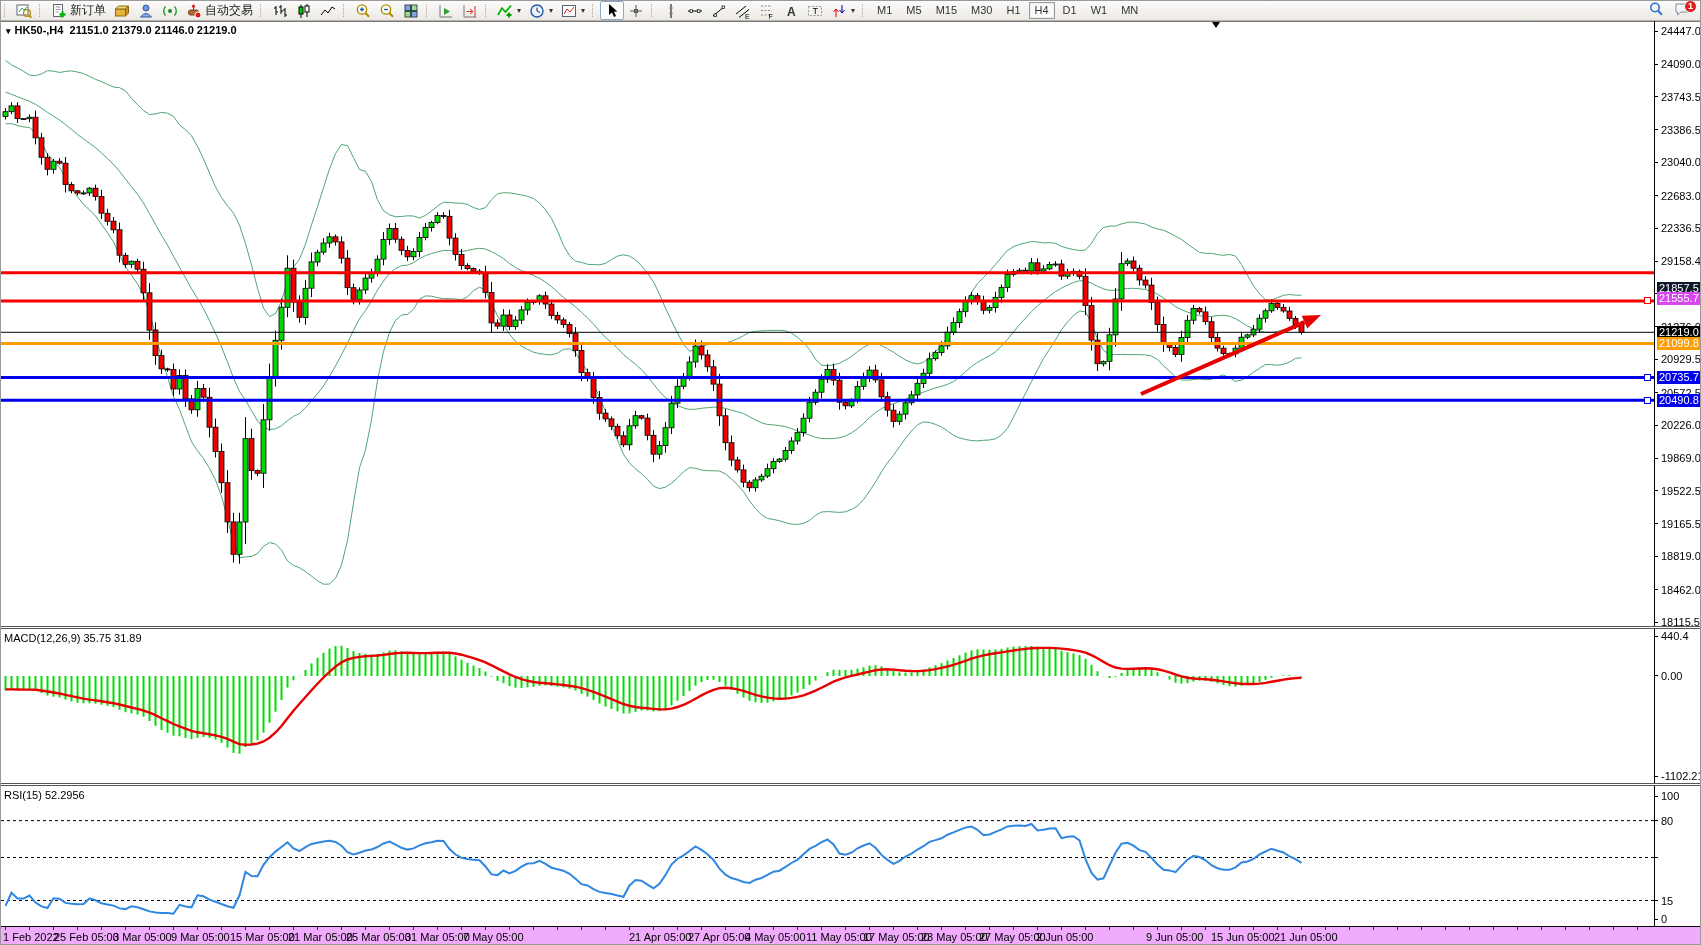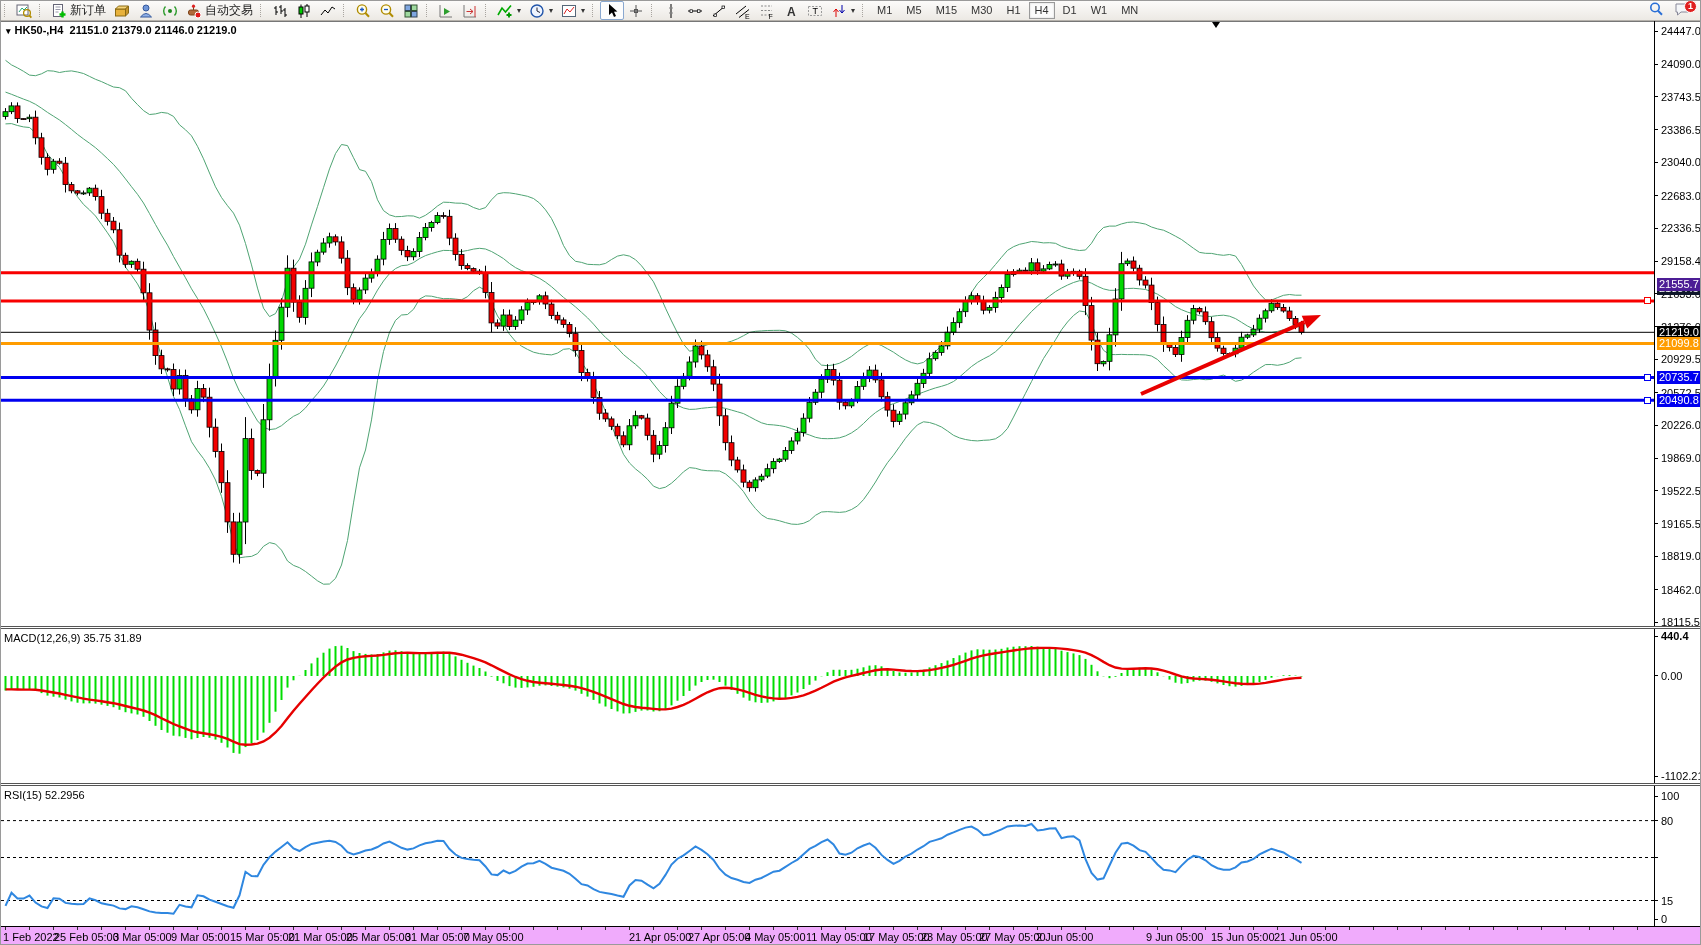--- a/index.html
+++ b/index.html
@@ -1052,37 +1052,37 @@
       <div class="alabel" style="top: 463.667px;">19522.5</div>
       <div class="tick" style="top: 502.49px;"></div>
       <div class="alabel" style="top: 496.99px;">19165.5</div>
       <div class="tick" style="top: 534.833px;"></div>
       <div class="alabel" style="top: 529.333px;">18819.0</div>
       <div class="tick" style="top: 568.157px;"></div>
       <div class="alabel" style="top: 562.657px;">18462.0</div>
       <div class="tick" style="top: 600.5px;"></div>
       <div class="alabel" style="top: 595px;">18115.5</div>
       <div class="tick" style="top: 614.5px;"></div>
-      <div class="alabel" style="top: 609px; font-weight: bold;">440.4</div>
+      <div class="alabel" style="top: 609px;">440.4</div>
       <div class="tick" style="top: 654.469px;"></div>
       <div class="alabel" style="top: 648.969px;">0.00</div>
       <div class="tick" style="top: 754.5px;"></div>
       <div class="alabel" style="top: 749px;">-1102.21</div>
       <div class="tick" style="top: 774.5px;"></div>
       <div class="alabel" style="top: 769px;">100</div>
       <div class="tick" style="top: 799.1px;"></div>
       <div class="alabel" style="top: 793.6px;">80</div>
       <div class="tick" style="top: 836px;"></div>
       <div class="alabel" style="top: 859px; padding-left: 48px;">50</div>
       <div class="tick" style="top: 879.05px;"></div>
       <div class="alabel" style="top: 873.55px;">15</div>
       <div class="tick" style="top: 897.5px;"></div>
       <div class="alabel" style="top: 892px;">0</div>
       <div class="pbadge" style="top: 261px; background: #0f172a; color: rgb(255, 255, 255);">21857.5</div>
-      <div class="pbadge" style="top: 257px; background: #4c1d95; color: rgb(255, 255, 255);">21555.7</div>
+      <div class="pbadge" style="top: 271px; background: #d946ef; color: rgb(255, 255, 255);">21555.7</div>
       <div class="pbadge" style="top: 304.811px; background: rgb(0, 0, 0); color: rgb(255, 255, 255);">21219.0</div>
       <div class="pbadge" style="top: 315.937px; background: rgb(255, 156, 0); color: rgb(255, 255, 255);">21099.8</div>
       <div class="pbadge" style="top: 349.923px; background: rgb(0, 0, 240); color: rgb(255, 255, 255);">20735.7</div>
       <div class="pbadge" style="top: 372.783px; background: rgb(0, 0, 240); color: rgb(255, 255, 255);">20490.8</div>
     </div>
   <div id="timeaxis">
       <div class="ttick" style="left: 4px;"></div>
       <div class="ttick" style="left: 28px;"></div>
       <div class="ttick" style="left: 52px;"></div>
       <div class="ttick" style="left: 76px;"></div>

